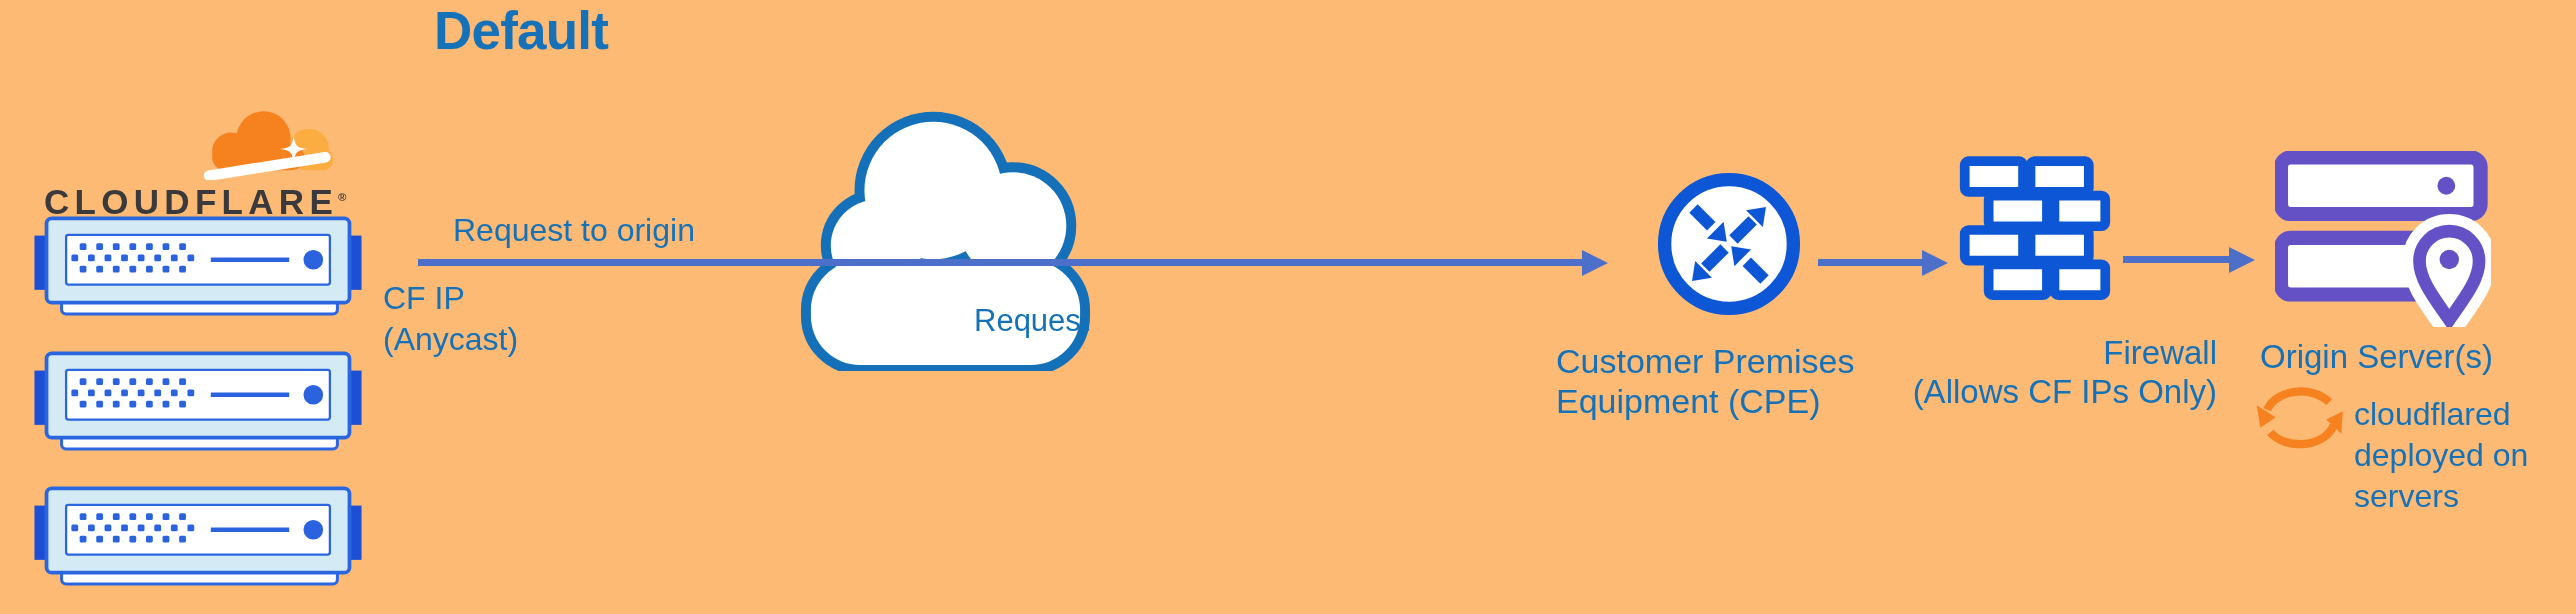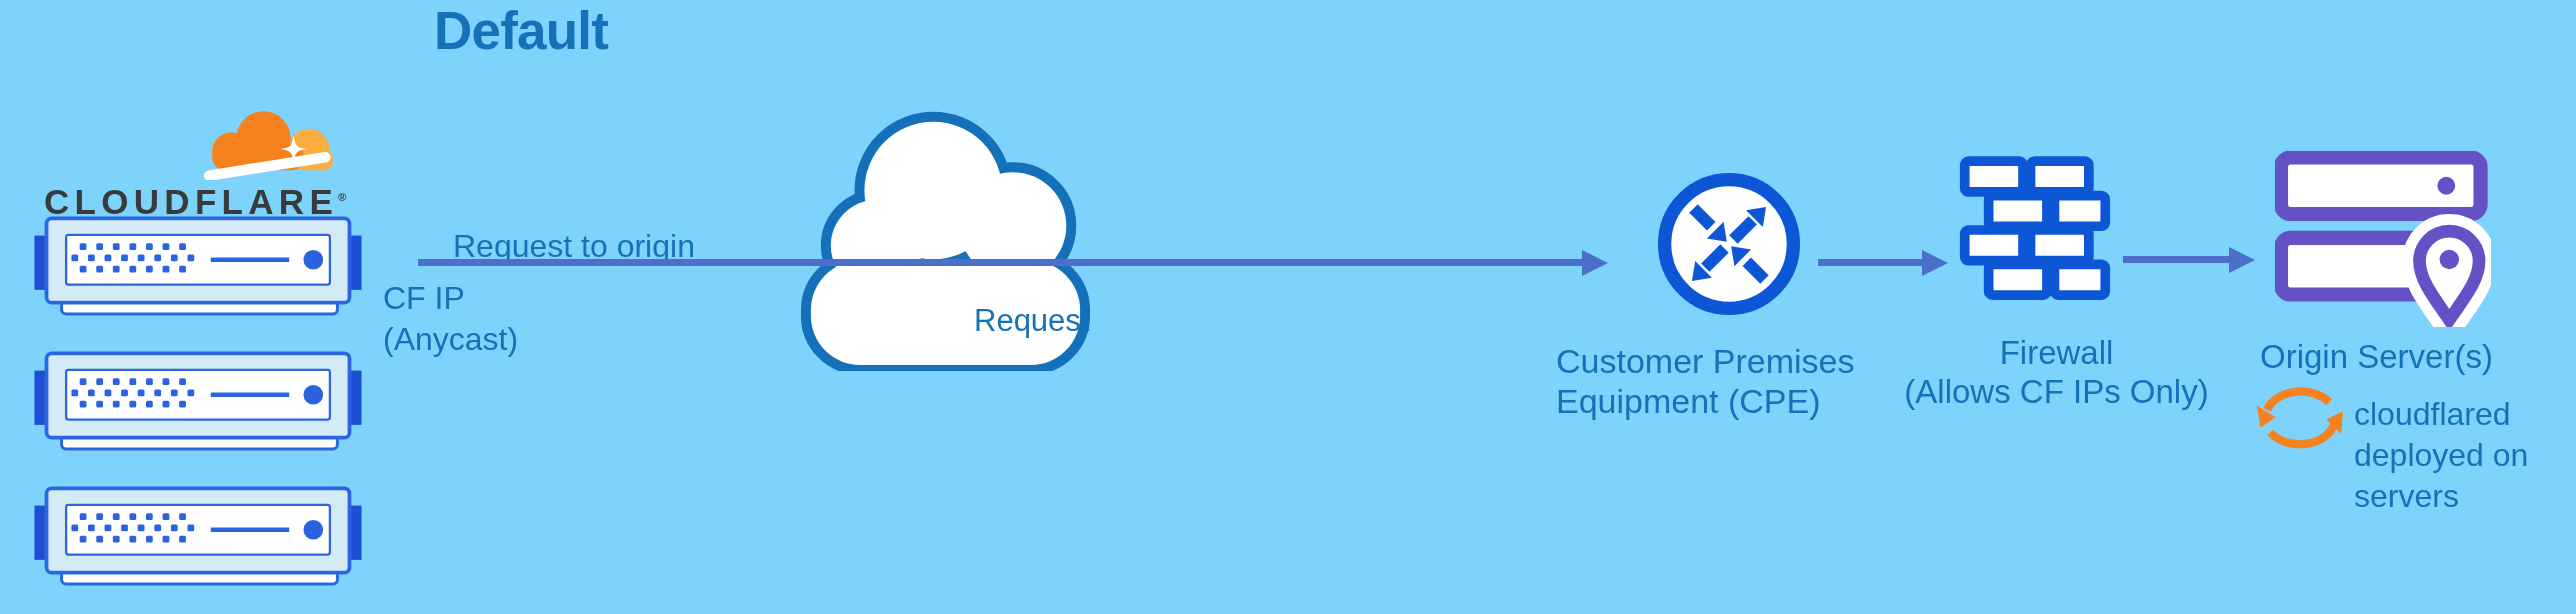--- a/index.html
+++ b/index.html
@@ -1,19 +1,19 @@
 <!DOCTYPE html>
 <html style="font-size:12px"><head>
 <meta charset="utf-8">
 <style>
   html,body{margin:0;padding:0;background:#ffffff;}
   #canvas{
     position:relative;
     width:2576px;height:614px;
-    background:#7dd3fc;
+    background:#fdba74;
     font-family:"Liberation Sans", sans-serif;
     overflow:hidden;
   }
   .abs{position:absolute;}
   .blue-label{color:#1572b9;}
   
   .title{
     left:434px;top:0px;
     font-size:53px;font-weight:600;letter-spacing:-0.8px;
     color:#1572b9;
@@ -22,21 +22,21 @@
   .logo-cloud{left:188px;top:103px;width:151px;height:77px;}
   .wordmark{
     left:44px;top:182px;width:318px;
     font-size:35px;font-weight:bold;letter-spacing:5.3px;
     color:#3a3a3c;white-space:nowrap;
   }
   .wordmark .reg{font-size:11.4px;vertical-align:super;letter-spacing:0;}
   .server{left:23px;width:350px;height:104px;}
   .server.s1{top:216px;} .server.s2{top:351px;} .server.s3{top:486px;}
   
-  .request-label{left:453px;top:228px;font-size:32px;font-weight:500;}
+  .request-label{left:453px;top:212px;font-size:32px;font-weight:500;}
   .cfip-label{left:383px;top:278px;font-size:32px;line-height:41px;font-weight:500;}
   
   .arrow-line{height:6.8px;background:#4c6fc9;top:259px;}
   .a1{left:418px;width:1165px;}
   .a2{left:1818px;width:106px;}
   .a3{left:2123px;width:107px;top:256px;}
   .arrow-head{
     width:0;height:0;top:250px;
     border-top:13px solid transparent;
     border-bottom:13px solid transparent;
@@ -47,21 +47,21 @@
   .h3{left:2229px;top:247px;}
   
   .cloud{left:800px;top:111px;width:291px;height:260px;z-index:1;}
   .arrow-line,.arrow-head{z-index:2;}
   .internet-label{left:974px;top:303px;font-size:31px;font-weight:500;z-index:3;}
   
   .cpe-icon{left:1654px;top:170px;width:150px;height:148px;}
   .cpe-label{left:1556px;top:341px;font-size:34px;line-height:40px;font-weight:500;}
   
   .firewall-icon{left:1958px;top:156px;width:154px;height:145px;}
-  .firewall-label{left:1896px;top:333px;width:321px;text-align:center;font-size:33px;line-height:39px;font-weight:500;}
+  .firewall-label{left:1896px;top:333px;width:321px;text-align:right;font-size:33px;line-height:39px;font-weight:500;}
   
   .origin-icon{left:2275px;top:151px;width:216px;height:176px;}
   .origin-label{left:2260px;top:338px;font-size:33px;font-weight:500;}
   .sync-icon{left:2255px;top:384px;width:91px;height:68px;}
   .cloudflared-note{left:2354px;top:394px;font-size:32px;line-height:41px;font-weight:400;}
 </style>
 </head>
 <body>
 
 <div id="canvas">

